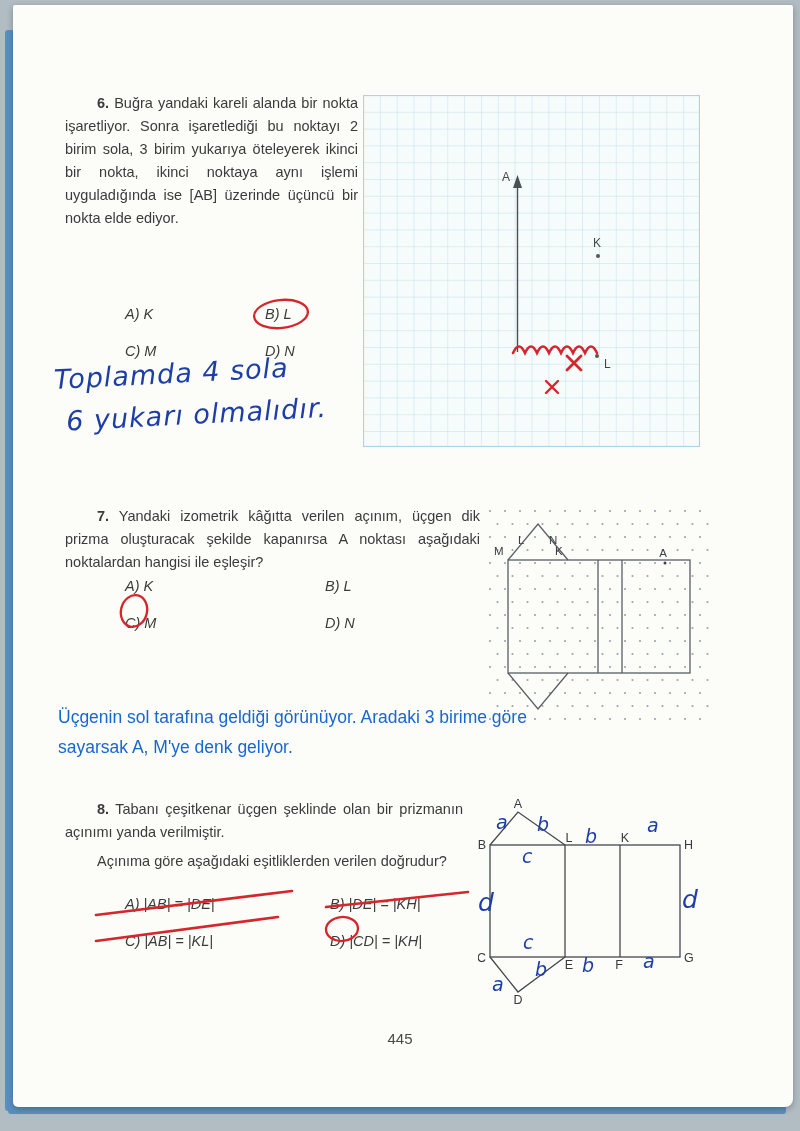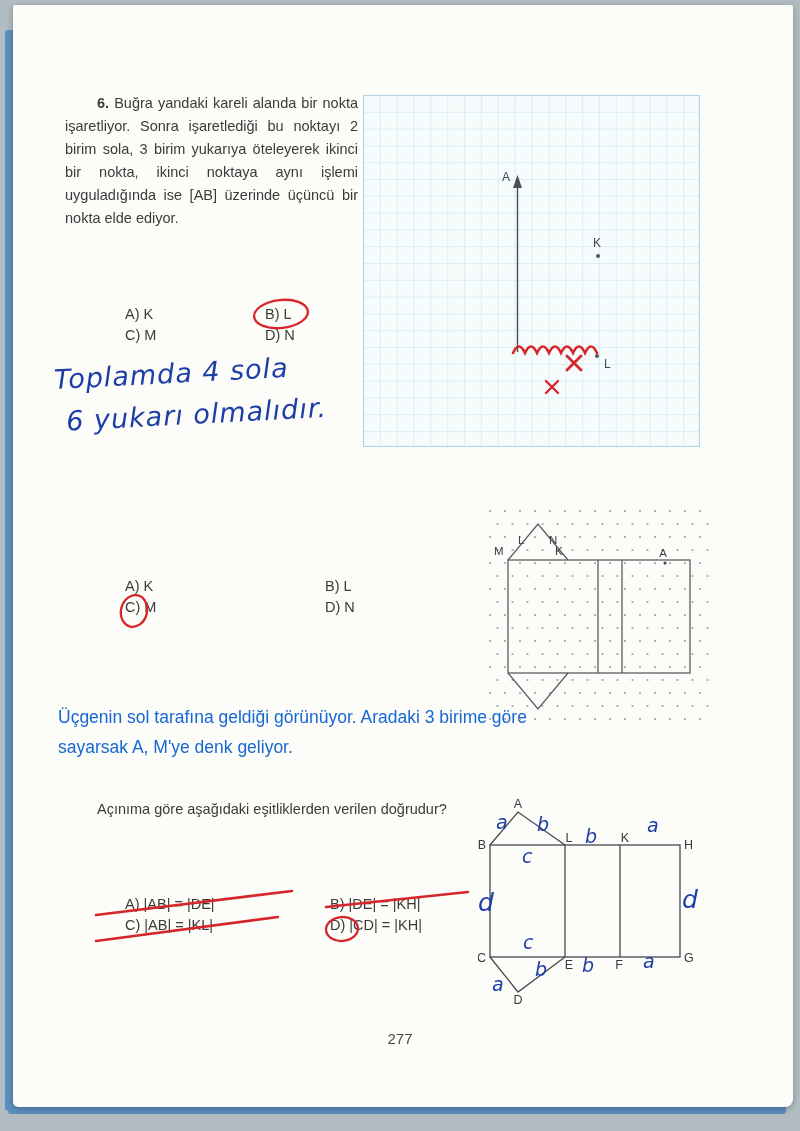--- a/index.html
+++ b/index.html
@@ -25,22 +25,22 @@
   .para {
     margin:0 0 6px 0;
     font-size:14.5px; line-height:23px;
     text-align:justify; text-indent:32px;
     color:#3b3b3b;
   }
   .qnum { font-weight:bold; }
 
   .opt-grid {
     position:absolute;
-    display:grid; row-gap:4px;
-    font-size:14.5px; line-height:17px; color:#3b3b3b;
+    display:grid; row-gap:20px;
+    font-size:14.5px; line-height:17px; color:#3b3b3b;font-style:italic;
   }
 
   .handwriting {
     position:absolute; left:55px; top:352px;
     font-family:"DejaVu Sans", sans-serif;
     font-style:italic;
     font-size:27px; line-height:42px; letter-spacing:1px;
     color:#1d3ea6;
     transform:rotate(-3deg);
     white-space:nowrap;
@@ -115,20 +115,23 @@
       <text x="241" y="273" font-size="12" fill="#43474c">L</text>
     </g>
 
     <g stroke="#d6252b" fill="none" stroke-linecap="round">
       <path d="M150 258 q6 -13 12 0 q6 -13 12 0 q6 -13 12 0 q6 -13 12 0 q6 -13 12 0 q6 -13 12 0 q6 -13 12 0" stroke-width="2.6"></path>
       <path d="M204 261 L218 275 M218 261 L204 275" stroke-width="2.8"></path>
       <path d="M183 286 L195 298 M195 286 L183 298" stroke-width="2.4"></path>
     </g>
   </svg>
 
+  <div class="qblock" style="left:65px; top:505px; width:415px;">
+    <p class="para"><span class="qnum">7.</span> <span>Yandaki izometrik kâğıtta verilen açınım, üçgen dik prizma oluşturacak şekilde kapanırsa A noktası aşağıdaki noktalardan hangisi ile eşleşir?</span></p>
+  </div>
 
   <div class="opt-grid" style="left:125px; top:578px; grid-template-columns:200px auto;">
     <span>A) K</span>
     <span>B) L</span>
     <span>C) M</span>
     <span>D) N</span>
   </div>
 
   <div class="blue-note">Üçgenin sol tarafına geldiği görünüyor. Aradaki 3 birime göre sayarsak A, M'ye denk geliyor.</div>
 
@@ -153,20 +156,21 @@
       <text x="7" y="49">M</text>
       <text x="31" y="38">L</text>
       <text x="62" y="38">N</text>
       <text x="68" y="49">K</text>
       <text x="176" y="51" text-anchor="middle">A</text>
       <circle cx="178" cy="57" r="1.5"></circle>
     </g>
   </svg>
 
   <div class="qblock" style="left:65px; top:798px; width:398px;">
+    <p class="para"><span class="qnum">8.</span> <span>Tabanı çeşitkenar üçgen şeklinde olan bir prizmanın açınımı yanda verilmiştir.</span></p>
     <p class="para"><span>Açınıma göre aşağıdaki eşitliklerden verilen doğrudur?</span></p>
   </div>
 
   <div class="opt-grid" style="left:125px; top:896px; grid-template-columns:205px auto;">
     <span>A) |AB| = |DE|</span>
     <span>B) |DE| = |KH|</span>
     <span>C) |AB| = |KL|</span>
     <span>D) |CD| = |KH|</span>
   </div>
 
@@ -201,21 +205,21 @@
       <text class="ink" x="0" y="115" font-size="25">d</text>
       <text class="ink" x="204" y="112" font-size="25">d</text>
       <text class="ink" x="45" y="153">c</text>
       <text class="ink" x="57" y="180">b</text>
       <text class="ink" x="14" y="195">a</text>
       <text class="ink" x="104" y="176">b</text>
       <text class="ink" x="165" y="172">a</text>
     </g>
   </svg>
 
-  <div class="page-number">277</div>
+  <div class="page-number">445</div>
 
   <svg class="red-overlay" width="800" height="1131" viewBox="0 0 800 1131">
     <g stroke="#d6252b" fill="none" stroke-linecap="round">
       <ellipse cx="281" cy="314" rx="27" ry="14" transform="rotate(-6 281 314)" stroke-width="2.3"></ellipse>
       <ellipse cx="134" cy="611" rx="13" ry="16" transform="rotate(14 134 611)" stroke-width="2.3"></ellipse>
       <ellipse cx="342" cy="929" rx="16" ry="12" transform="rotate(-4 342 929)" stroke-width="2.3"></ellipse>
       <path d="M96 915 L292 891" stroke-width="2.6"></path>
       <path d="M326 907 L468 892" stroke-width="2.6"></path>
       <path d="M96 941 L278 917" stroke-width="2.6"></path>
     </g>

